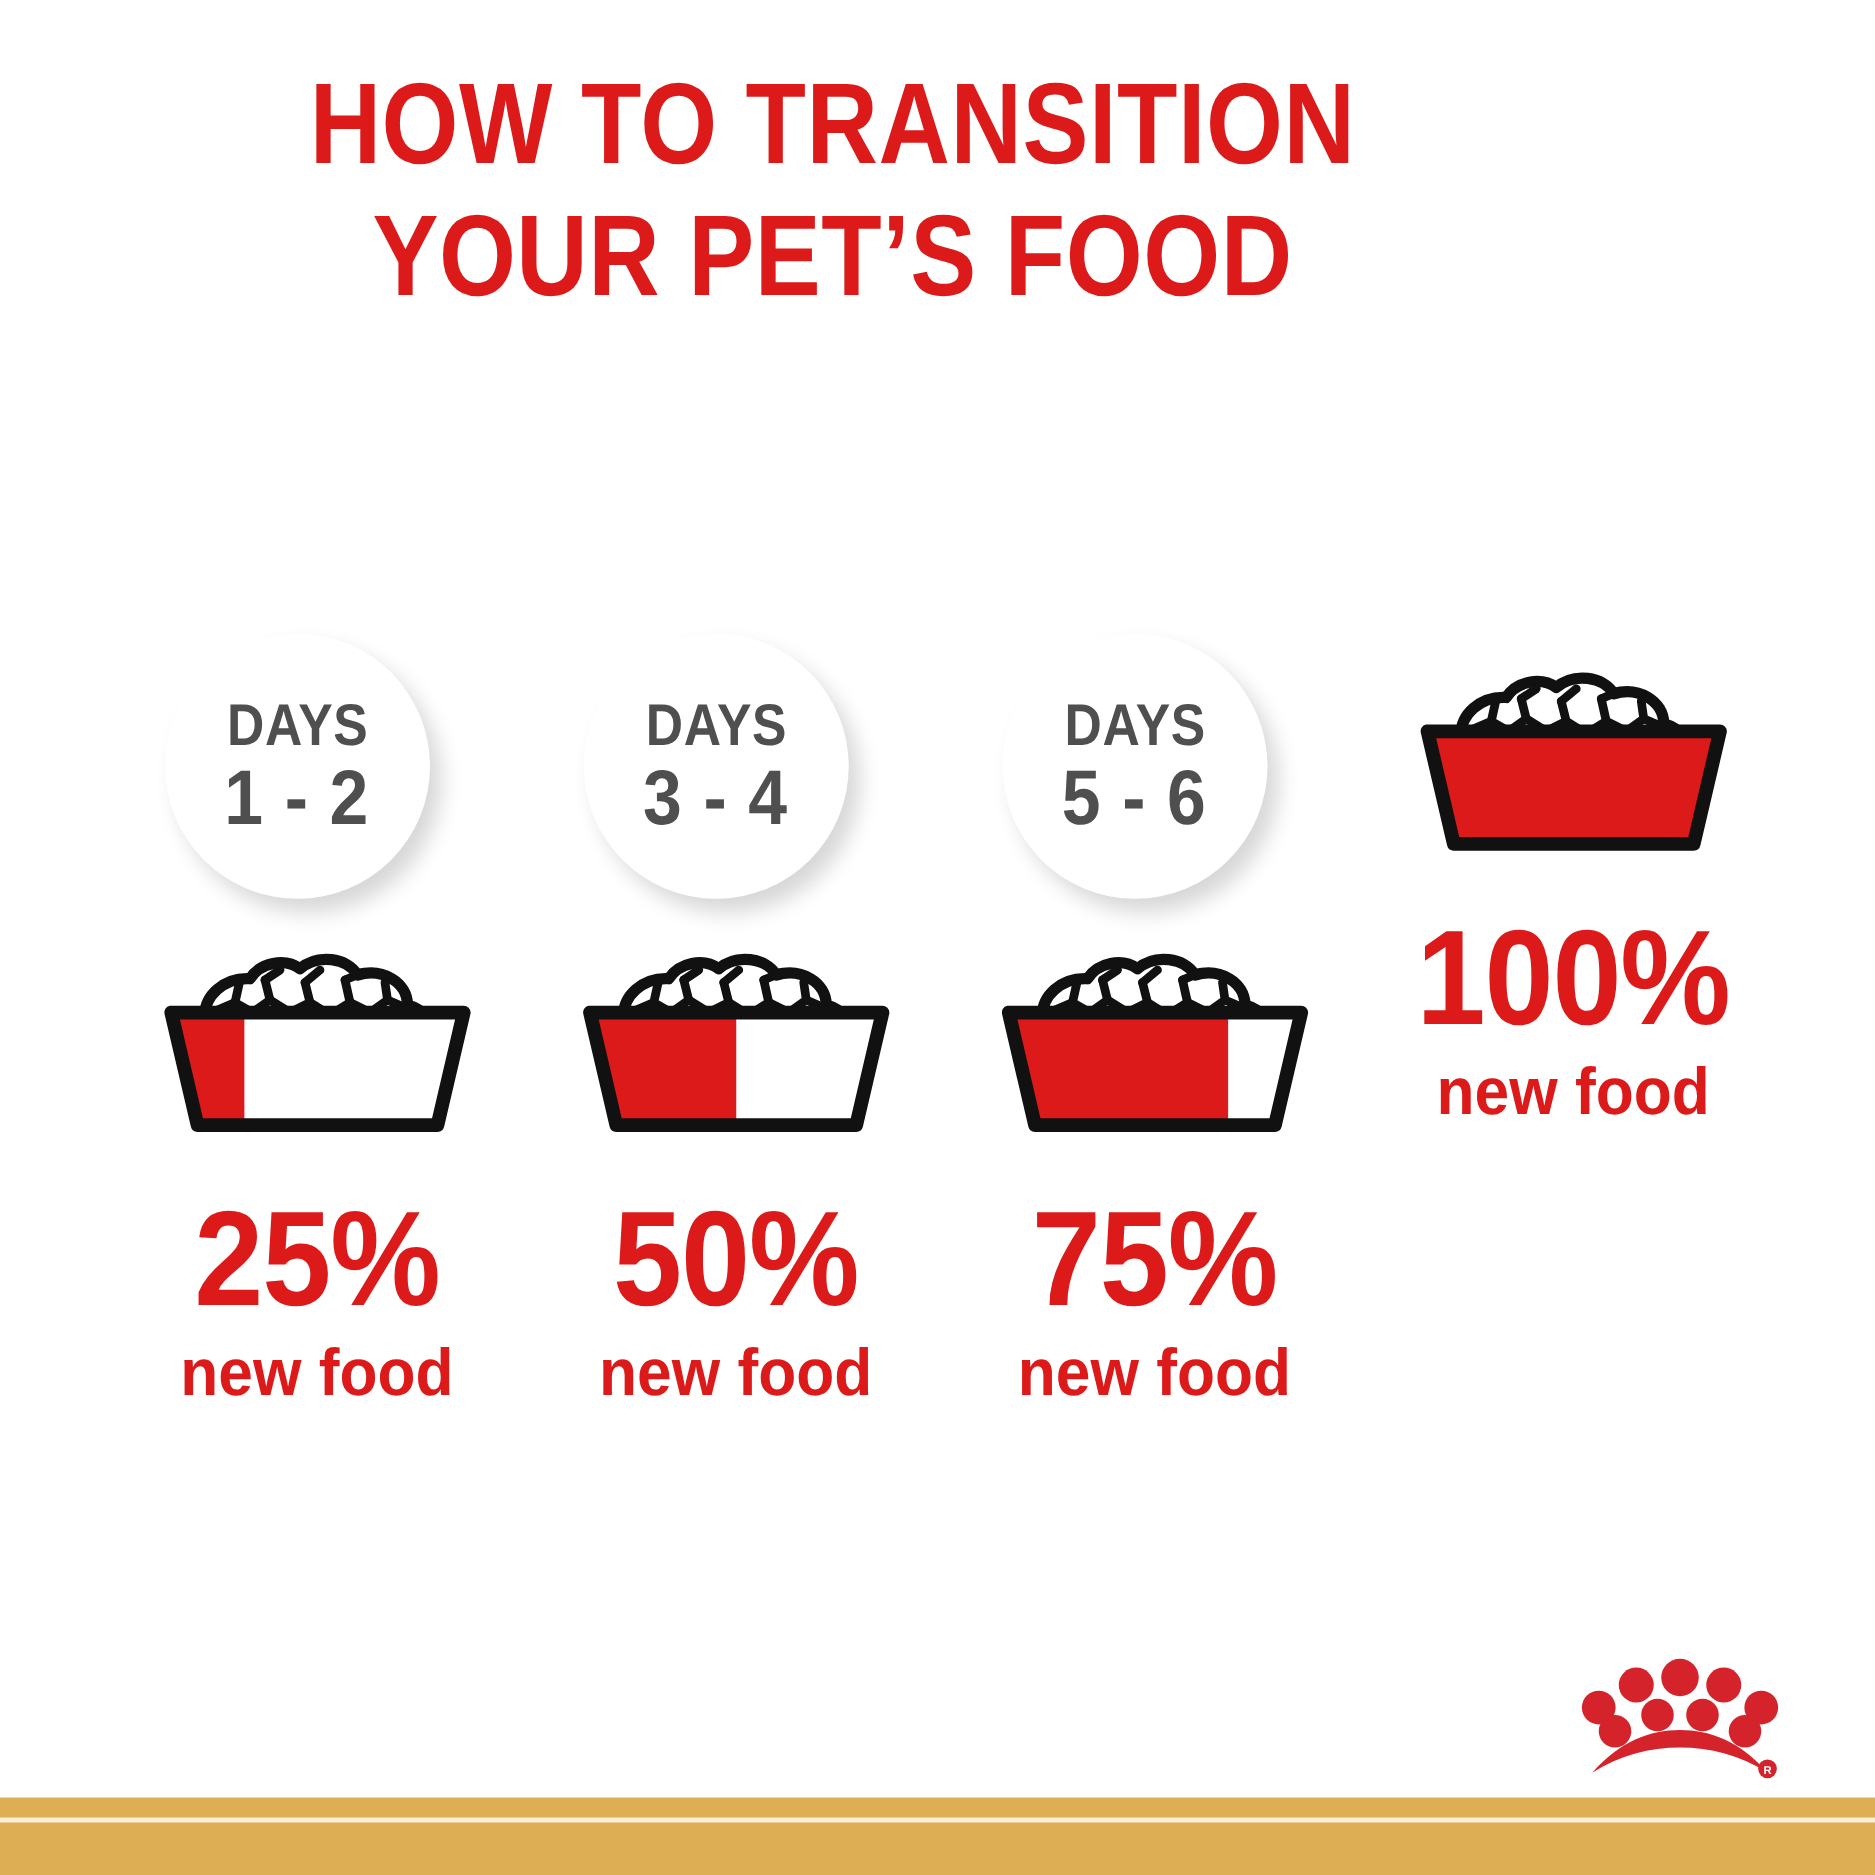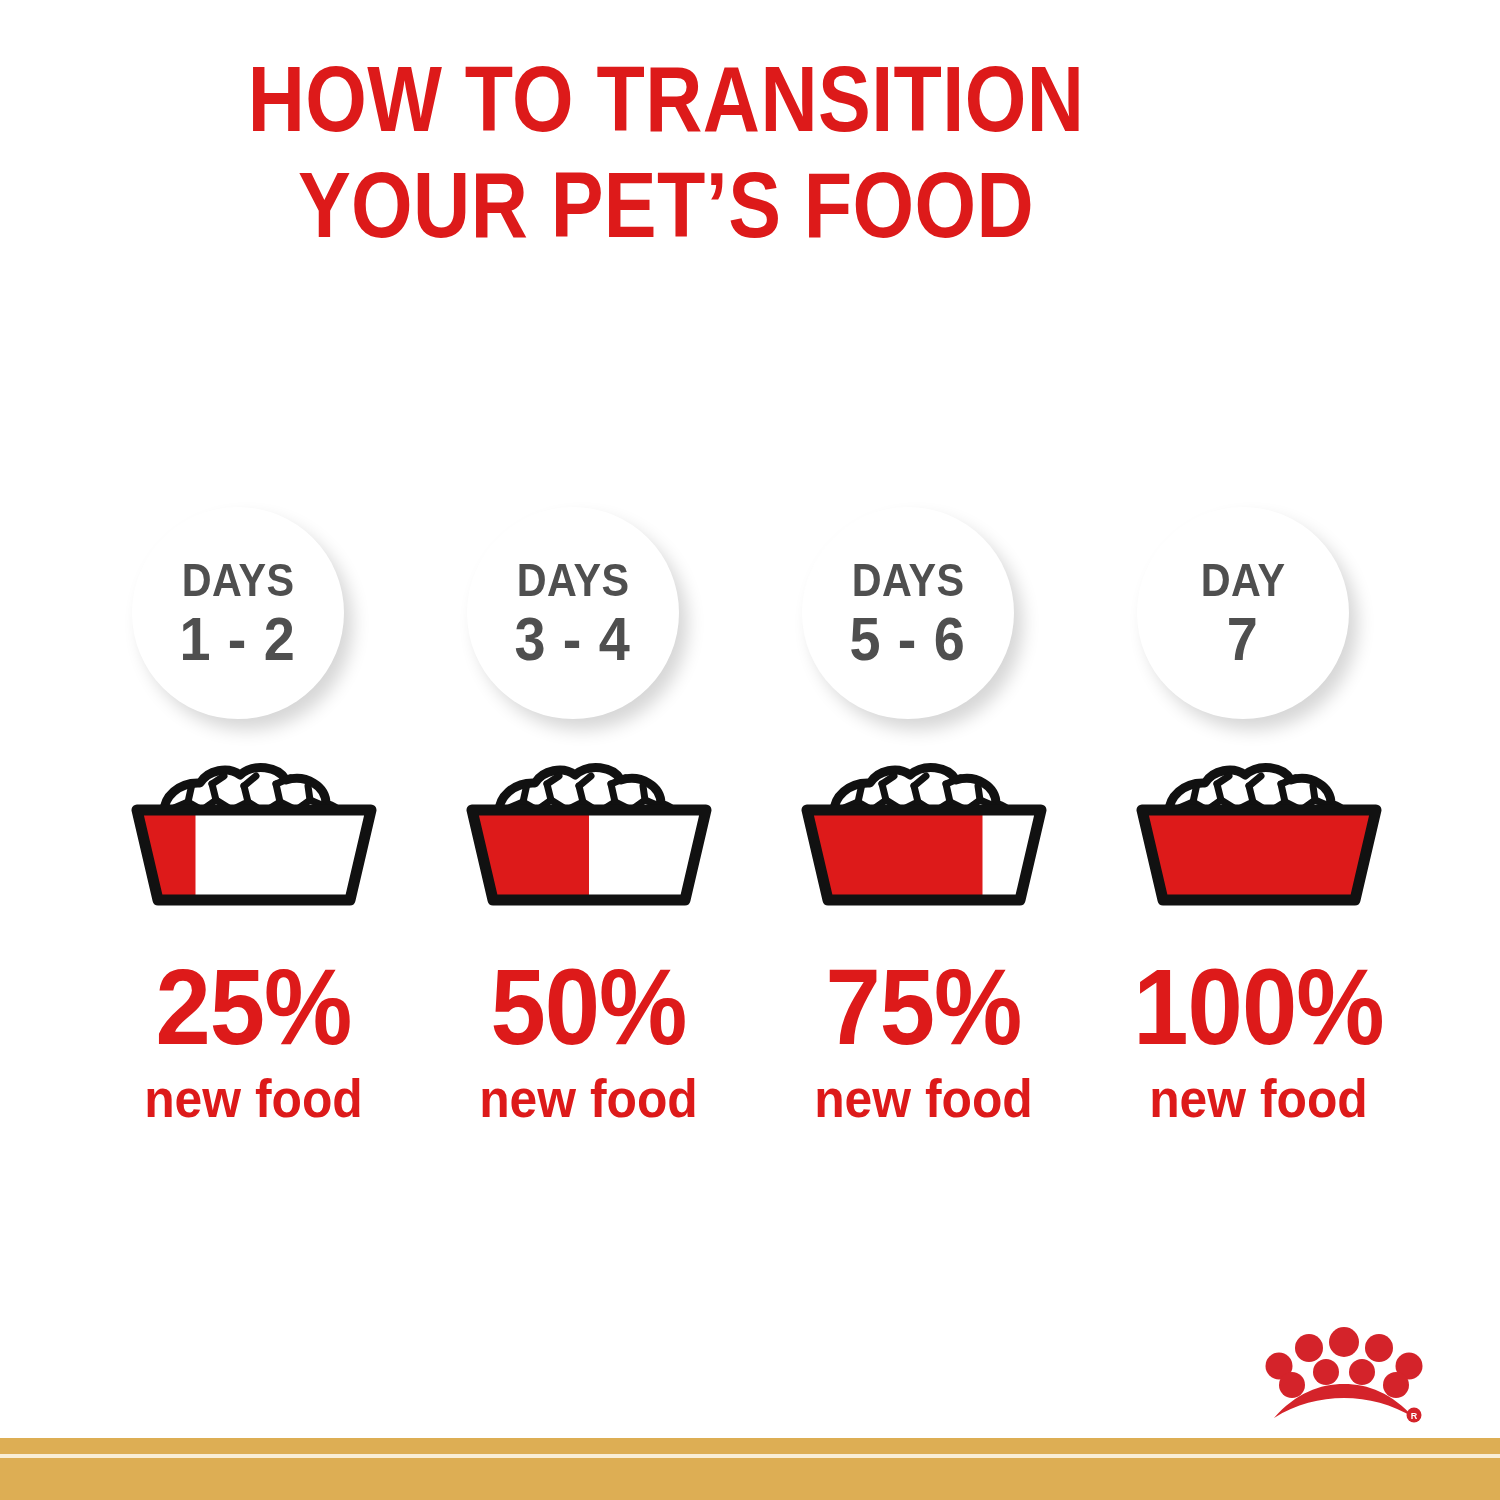--- a/index.html
+++ b/index.html
@@ -310,26 +310,20 @@
         </g>
       </svg>
     </div>
     <div class="pct-wrap">
       <span class="pct">75%</span>
       <span class="pct-sub">new food</span>
     </div>
   </div>
 
   <div class="column">
-    <div class="badge-wrap">
-      <div class="badge">
-        <span class="badge-word">DAY</span>
-        <span class="badge-num">7</span>
-      </div>
-    </div>
     <div class="bowl-wrap">
       <svg class="bowl-svg" width="300" height="170" viewBox="0 0 300 170">
         <defs>
           <clipPath id="bowlclip4">
             <path d="M33,58 L267,58 L246,148 L54,148 Z"></path>
           </clipPath>
         </defs>
         <g>
           <path d="M60,64 C58,44 76,30 96,31 C104,18 124,14 136,23 C150,11 174,14 182,28 C202,22 222,34 222,52 C236,56 242,66 238,74 L62,74 Z" fill="#ffffff" stroke="#111111" stroke-width="9" stroke-linejoin="round"></path>
           <g fill="none" stroke="#111111" stroke-width="7" stroke-linecap="round" stroke-linejoin="round">

